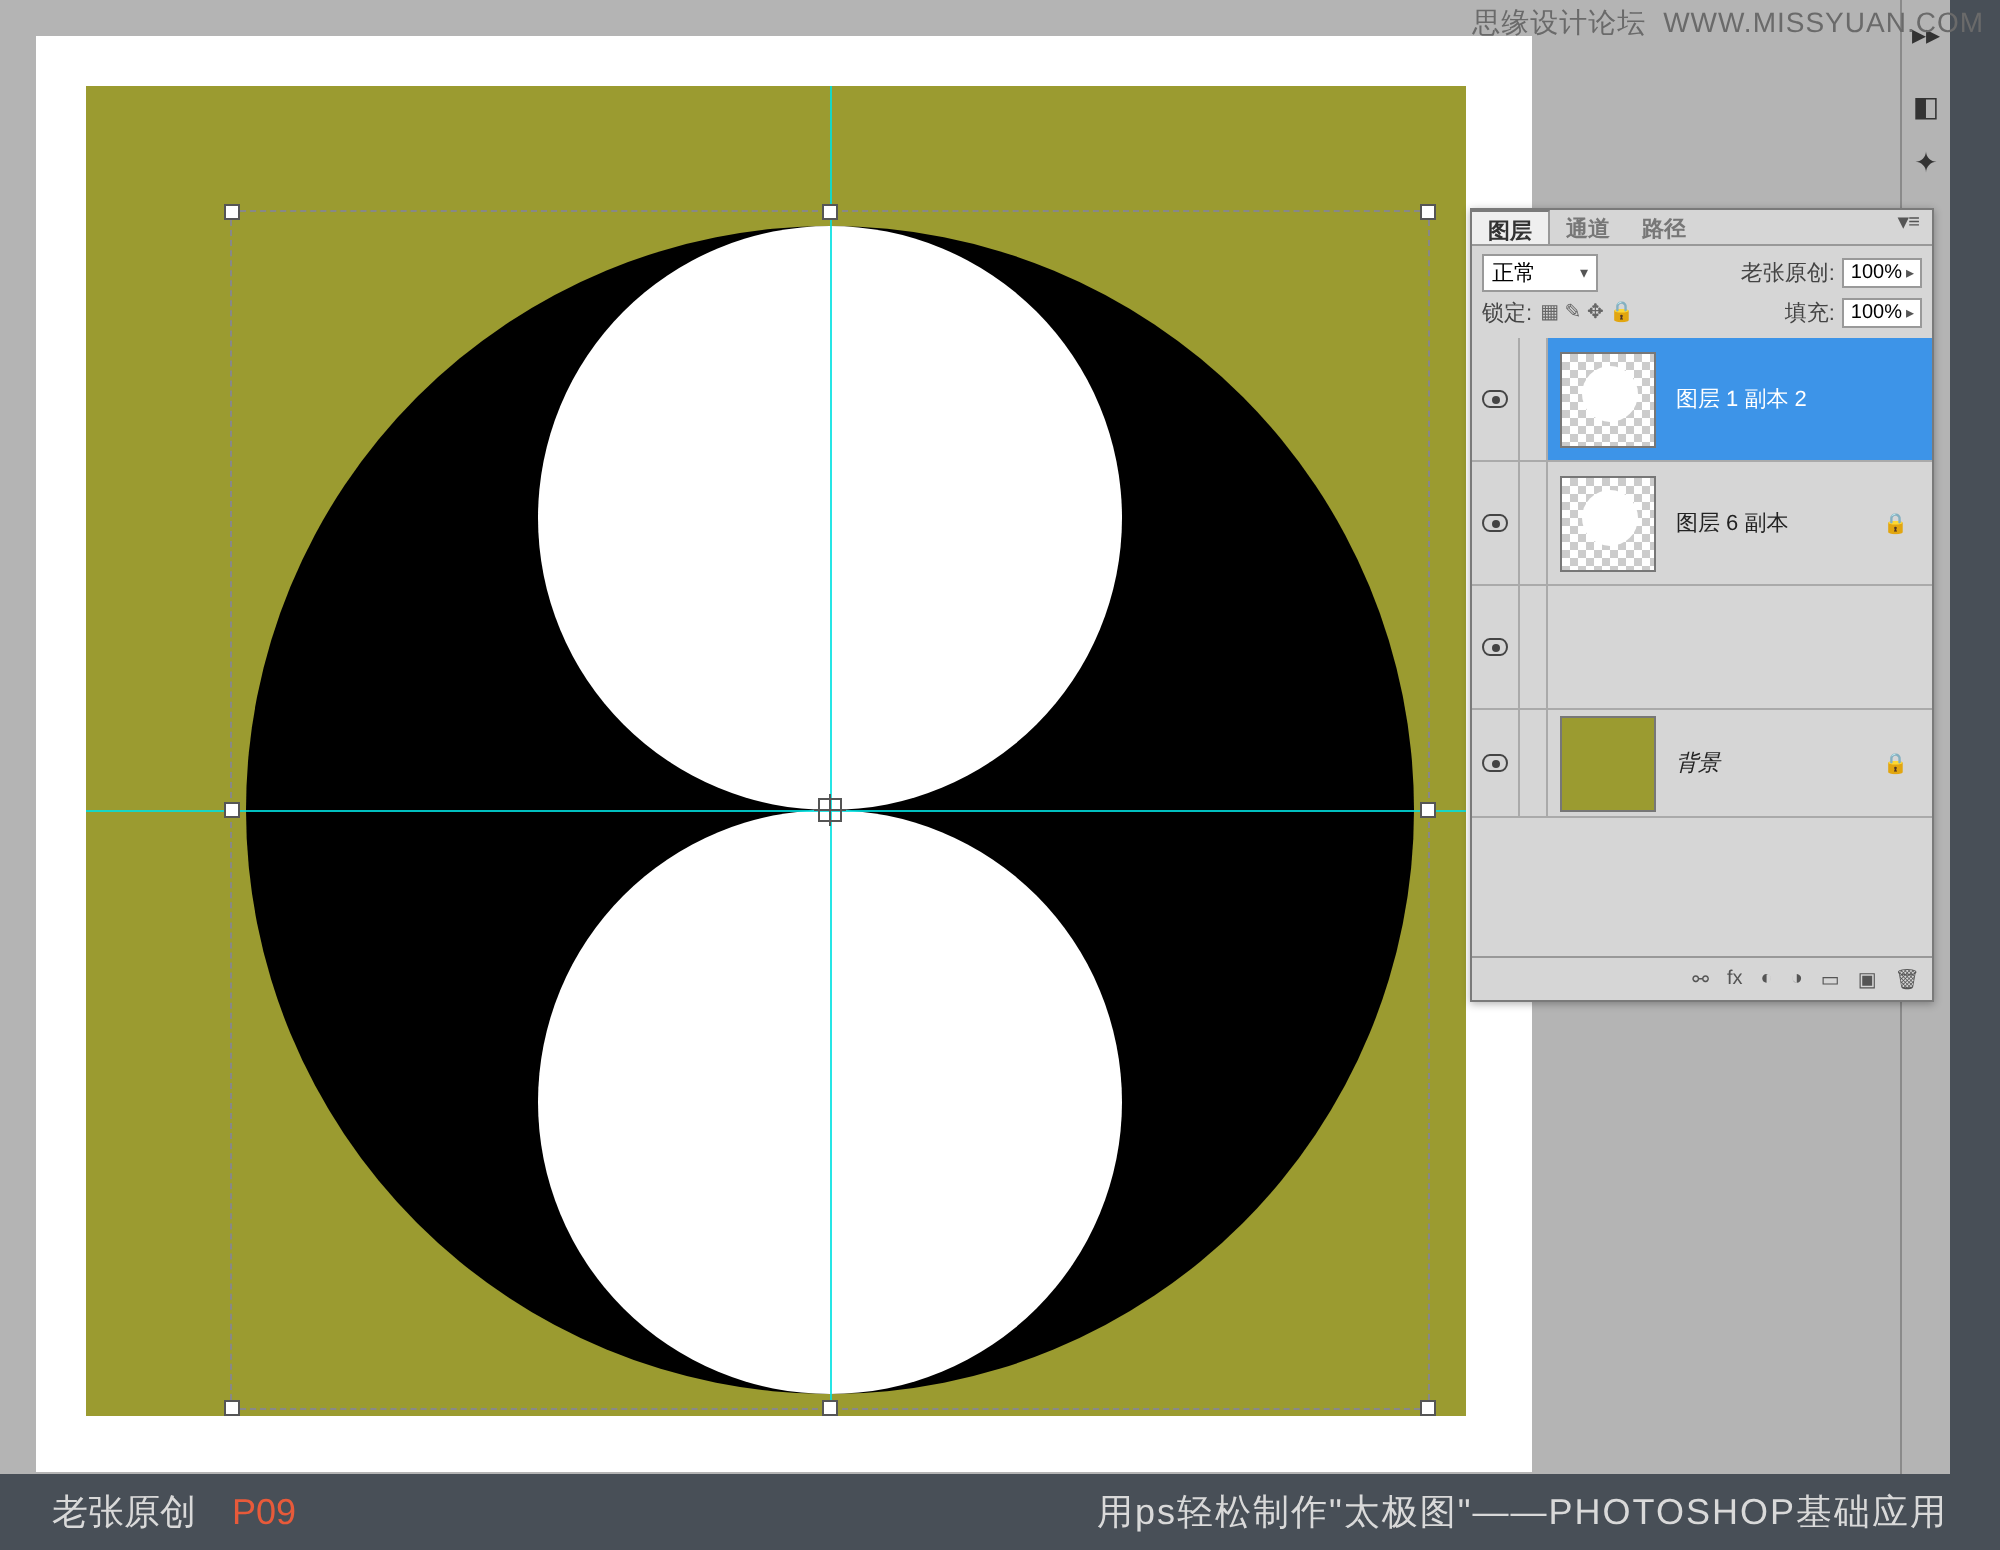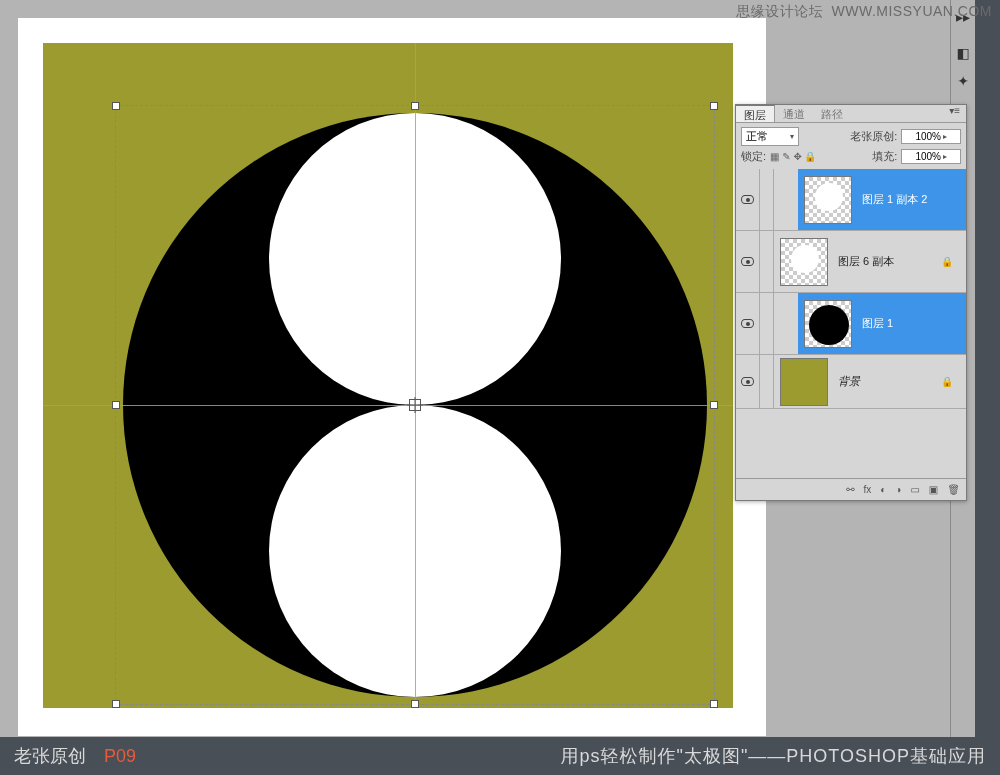--- a/index.html
+++ b/index.html
@@ -23,57 +23,57 @@
     .transform-box { position: absolute; border: 1px dashed #888; pointer-events: none; }
     .transform-handle { position: absolute; width: 8px; height: 8px; background: #fff; border: 1px solid #555; }
     .transform-center { position: absolute; width: 12px; height: 12px; border: 1px solid #555; transform: translate(-50%, -50%); }
     .transform-center::before { content: ""; position: absolute; left: 50%; top: -3px; bottom: -3px; width: 1px; background: #555; transform: translateX(-50%); }
     .transform-center::after { content: ""; position: absolute; top: 50%; left: -3px; right: -3px; height: 1px; background: #555; transform: translateY(-50%); }
     
     .toolbar-right { position: absolute; top: 0; right: 0; width: 25px; height: 737px; background: #b4b4b4; border-left: 1px solid #8a8a8a; }
     .toolbar-icon { width: 22px; height: 22px; margin: 6px auto; display: flex; align-items: center; justify-content: center; font-size: 14px; color: #333; }
     
     .layers-panel { position: absolute; top: 104px; right: 33px; width: 232px; height: 397px; background: #d6d6d6; border: 1px solid #7a7a7a; box-shadow: 0 1px 4px rgba(0,0,0,0.3); font-size: 11px; }
-    .panel-tabs { height: 18px; background: #d6d6d6; display: flex; border-bottom: 1px solid #999; }
+    .panel-tabs { height: 18px; background: #d6d6d6; display: flex; border-bottom: 1px solid #999; font-weight: bold; }
     .panel-tab { padding: 2px 8px; font-size: 11px; color: #333; cursor: pointer; }
     .panel-tab.active { background: #efefef; border-top: 1px solid #7a7a7a; border-right: 1px solid #999; }
     .panel-tab:not(.active) { color: #777; }
     .panel-close { margin-left: auto; padding: 0 6px; font-size: 10px; color: #555; }
     
     .panel-controls { padding: 3px 5px; background: #d6d6d6; font-size: 11px; }
     .control-row { display: flex; align-items: center; gap: 4px; height: 20px; }
     .dropdown { background: #fff; border: 1px solid #999; padding: 1px 4px; font-size: 11px; min-width: 58px; display: flex; align-items: center; justify-content: space-between; text-align: right; }
     .dropdown::after { content: "▾"; font-size: 8px; color: #555; margin-left: 4px; }
     .ctrl-label { color: #444; font-size: 11px; }
-    .pct-box { background: #fff; border: 1px solid #999; padding: 1px 13px; font-size: 10px; display: inline-flex; align-items: center; }
+    .pct-box { background: #fff; border: 1px solid #999; padding: 1px 3px; font-size: 10px; display: inline-flex; align-items: center; }
     .pct-box::after { content: "▸"; font-size: 8px; margin-left: 2px; color: #555; }
     .lock-icons { display: flex; gap: 6px; font-size: 10px; color: #666; }
     
     .layers-list { background: #d6d6d6; overflow: hidden; }
     .layer-row { display: flex; align-items: center; height: 62px; border-bottom: 1px solid #aaa; }
     .layer-row.bg-row { height: 54px; }
     .layer-vis { width: 24px; display: flex; align-items: center; justify-content: center; height: 100%; background: #d6d6d6; border-right: 1px solid #aaa; }
     .eye-icon { width: 13px; height: 9px; border: 1px solid #444; border-radius: 60% / 100%; position: relative; }
     .eye-icon::after { content: ""; position: absolute; width: 4px; height: 4px; background: #444; border-radius: 50%; top: 50%; left: 50%; transform: translate(-50%, -50%); }
     .layer-link { width: 14px; height: 100%; border-right: 1px solid #aaa; background: #d6d6d6; }
     .layer-body { flex: 1; display: flex; align-items: center; gap: 10px; height: 100%; padding: 0 6px; }
-    .layer-body.selected { background: #3d94e8; color: #fff; margin-left: 24px; }
+    .layer-body.selected { background: #3d94e8; color: #fff; }
     .layer-body:not(.selected) { background: #d6d6d6; color: #222; }
     .thumb { width: 48px; height: 48px; border: 1px solid #777; position: relative; background: #fff; }
     .thumb-olive { background: #9b9b30; }
     .checker { background-image: linear-gradient(45deg,#ccc 25%,transparent 25%),linear-gradient(-45deg,#ccc 25%,transparent 25%),linear-gradient(45deg,transparent 75%,#ccc 75%),linear-gradient(-45deg,transparent 75%,#ccc 75%); background-size: 8px 8px; background-position: 0 0, 0 4px, 4px -4px, -4px 0; }
     .thumb-circle-white { position: absolute; top: 6px; left: 10px; width: 28px; height: 28px; background: #fff; border-radius: 50%; }
     .thumb-circle-black { position: absolute; top: 4px; left: 4px; width: 40px; height: 40px; background: #000; border-radius: 50%; }
     .layer-name { font-size: 11px; }
     .layer-lock { margin-left: auto; margin-right: 6px; font-size: 10px; color: #444; }
     
     .panel-footer { position: absolute; bottom: 0; left: 0; right: 0; height: 22px; background: #d6d6d6; border-top: 1px solid #999; display: flex; align-items: center; justify-content: flex-end; gap: 9px; padding: 0 6px; font-size: 10px; color: #555; }
     .footer-icon { cursor: pointer; }
     
-    .bottom-bar { position: absolute; bottom: 0; left: 0; right: 0; height: 38px; background: #484f57; display: flex; align-items: center; padding: 0 14px; color: #d9d9d9; font-size: 18px; }
+    .bottom-bar { position: absolute; bottom: 0; left: 0; right: 0; height: 38px; background: #484f57; display: flex; align-items: center; padding: 0 26px; color: #d9d9d9; font-size: 18px; }
     .page-num { color: #e85a3a; margin-left: 18px; font-size: 18px; }
     .bottom-right { margin-left: auto; font-size: 18px; letter-spacing: 1px; }
   </style>
 </head>
 <body>
 
 <div class="watermark">
   <span>思缘设计论坛</span>
   <span>WWW.MISSYUAN.COM</span>
 </div>
@@ -157,26 +157,20 @@
           </div>
         <span class="layer-name">图层 6 副本</span>
         <span class="layer-lock">🔒</span>
       </div>
     </div>
     <div class="layer-row">
       <div class="layer-vis">
           <div class="eye-icon"></div>
         </div>
       <div class="layer-link"></div>
-      <div class="layer-body selected">
-        <div class="thumb checker">
-            <div class="thumb-circle-black"></div>
-          </div>
-        <span class="layer-name">图层 1</span>
-      </div>
     </div>
     <div class="layer-row bg-row">
       <div class="layer-vis">
           <div class="eye-icon"></div>
         </div>
       <div class="layer-link"></div>
       <div class="layer-body">
         <div class="thumb thumb-olive"></div>
         <span class="layer-name" style="font-style:italic;">背景</span>
         <span class="layer-lock">🔒</span>

